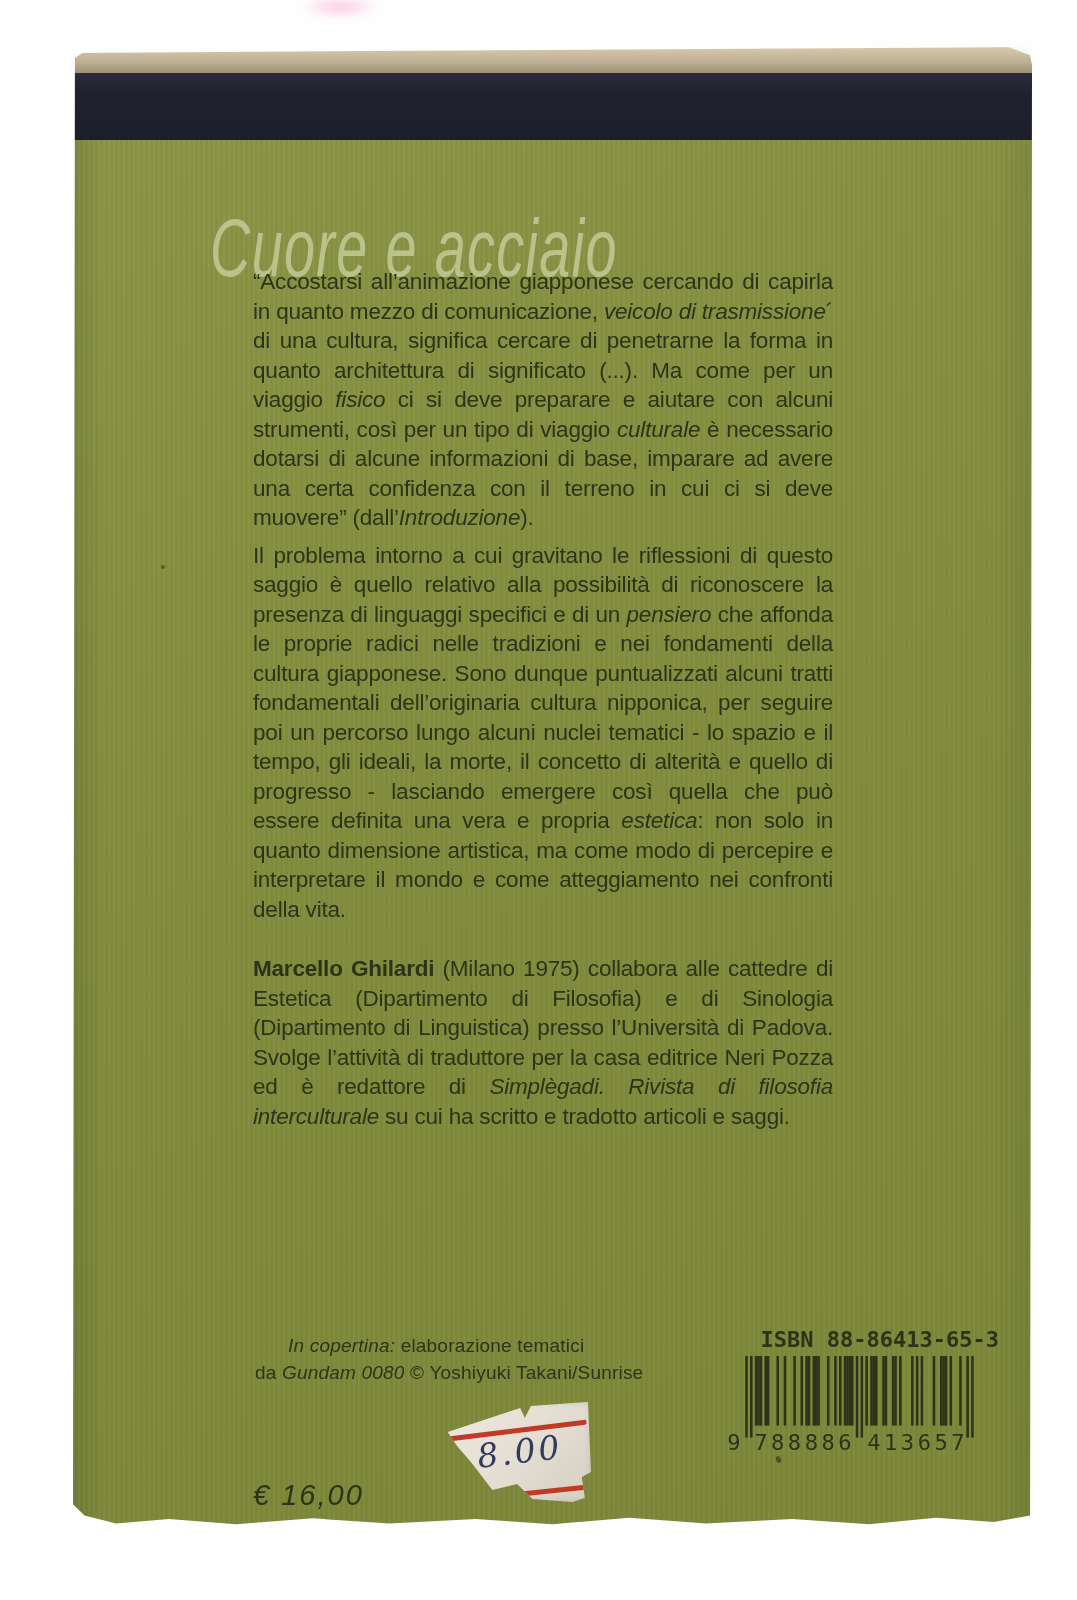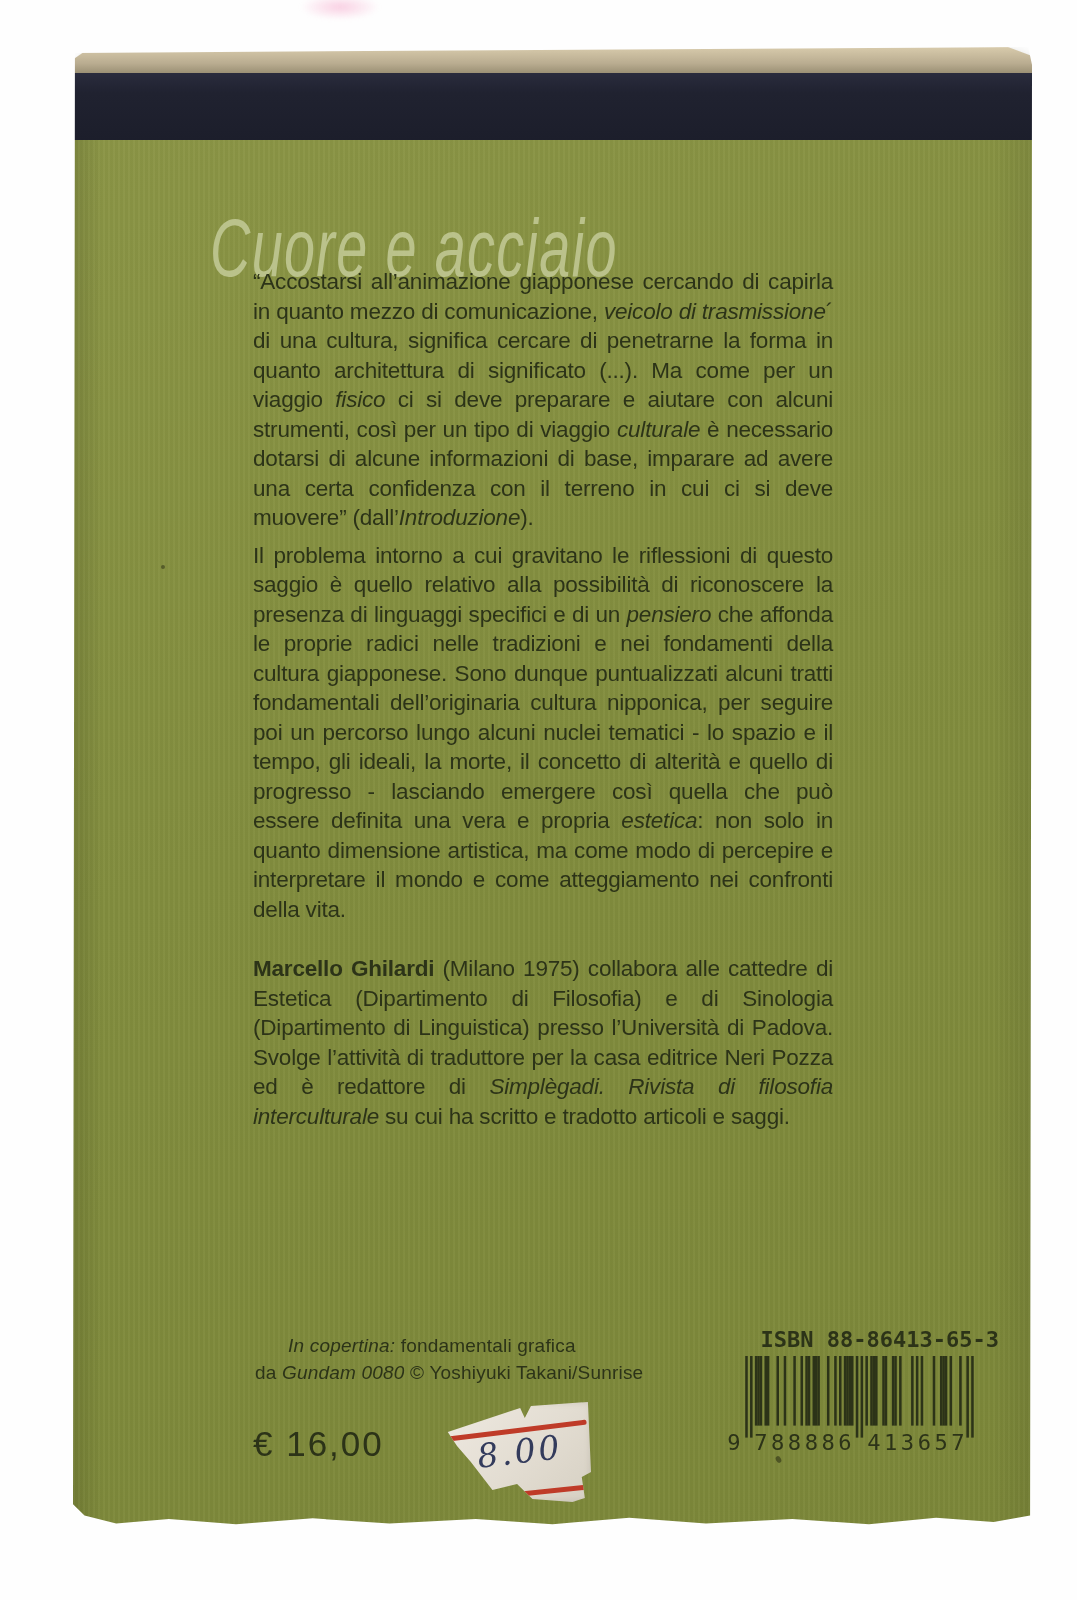--- a/index.html
+++ b/index.html
@@ -69,22 +69,22 @@
   }
   .text-block p{margin:8px;}
   .text-block .bio{margin-top:30px;}
 
   .credit{
     position:absolute;left:182px;top:1285px;
     color:var(--ink,#2c3318);font-size:19px;line-height:27px;letter-spacing:.2px;
   }
 
   .price{
-    position:absolute;left:180px;top:1377px;
-    color:var(--ink,#2c3318);font-size:35px;letter-spacing:2px;
+    position:absolute;left:180px;top:1432px;
+    color:var(--ink,#2c3318);font-size:29px;letter-spacing:2px;font-style:italic;
   }
 
   .isbn{
     position:absolute;left:646px;top:1280px;width:280px;text-align:right;
     color:var(--ink,#2c3318);
     font-family:"DejaVu Sans Mono",monospace;font-weight:bold;font-size:22px;letter-spacing:0;
     white-space:nowrap;
   }
   .barcode{
     position:absolute;left:653px;top:1309px;width:250px;height:96px;
@@ -129,21 +129,21 @@
 
     <div class="ghost-title">Cuore e acciaio</div>
 
     <div class="text-block">
       <p><span>“Accostarsi all’animazione giapponese cercando di capirla in quanto mezzo di comunicazione, </span><span style="font-style: italic;">veicolo di trasmissione</span><span>´ di una cultura, significa cercare di penetrarne la forma in quanto architettura di significato (...). Ma come per un viaggio </span><span style="font-style: italic;">fisico</span><span> ci si deve preparare e aiutare con alcuni strumenti, così per un tipo di viaggio </span><span style="font-style: italic;">culturale</span><span> è necessario dotarsi di alcune informazioni di base, imparare ad avere una certa confidenza con il terreno in cui ci si deve muovere” (dall’</span><span style="font-style: italic;">Introduzione</span><span>).</span></p>
       <p><span>Il problema intorno a cui gravitano le riflessioni di questo saggio è quello relativo alla possibilità di riconoscere la presenza di linguaggi specifici e di un </span><span style="font-style: italic;">pensiero</span><span> che affonda le proprie radici nelle tradizioni e nei fondamenti della cultura giapponese. Sono dunque puntualizzati alcuni tratti fondamentali dell’originaria cultura nipponica, per seguire poi un percorso lungo alcuni nuclei tematici - lo spazio e il tempo, gli ideali, la morte, il concetto di alterità e quello di progresso - lasciando emergere così quella che può essere definita una vera e propria </span><span style="font-style: italic;">estetica</span><span>: non solo in quanto dimensione artistica, ma come modo di percepire e interpretare il mondo e come atteggiamento nei confronti della vita.</span></p>
       <p class="bio"><span style="font-weight: 700;">Marcello Ghilardi</span><span> (Milano 1975) collabora alle cattedre di Estetica (Dipartimento di Filosofia) e di Sinologia (Dipartimento di Linguistica) presso l’Università di Padova. Svolge l’attività di traduttore per la casa editrice Neri Pozza ed è redattore di </span><span style="font-style: italic;">Simplègadi. Rivista di filosofia interculturale</span><span> su cui ha scritto e tradotto articoli e saggi.</span></p>
     </div>
 
     <div class="credit">
-      <div><span style="font-style: italic; margin-left: 33px;">In copertina:</span><span> fondamentali grafica</span></div>
+      <div><span style="font-style: italic; margin-left: 33px;">In copertina:</span><span> elaborazione tematici</span></div>
       <div><span>da </span><span style="font-style: italic; text-align: right;">Gundam 0080</span><span> © Yoshiyuki Takani/Sunrise</span></div>
     </div>
 
     <div class="price">€ 16,00</div>
 
     <div class="isbn">ISBN 88-86413-65-3</div>
 
     <div class="barcode">
       <svg id="barcode-svg" viewBox="-8 0 104 40" preserveAspectRatio="none">
           <rect x="0" y="0" width="1.05" height="34" fill="#2c3318"></rect>

